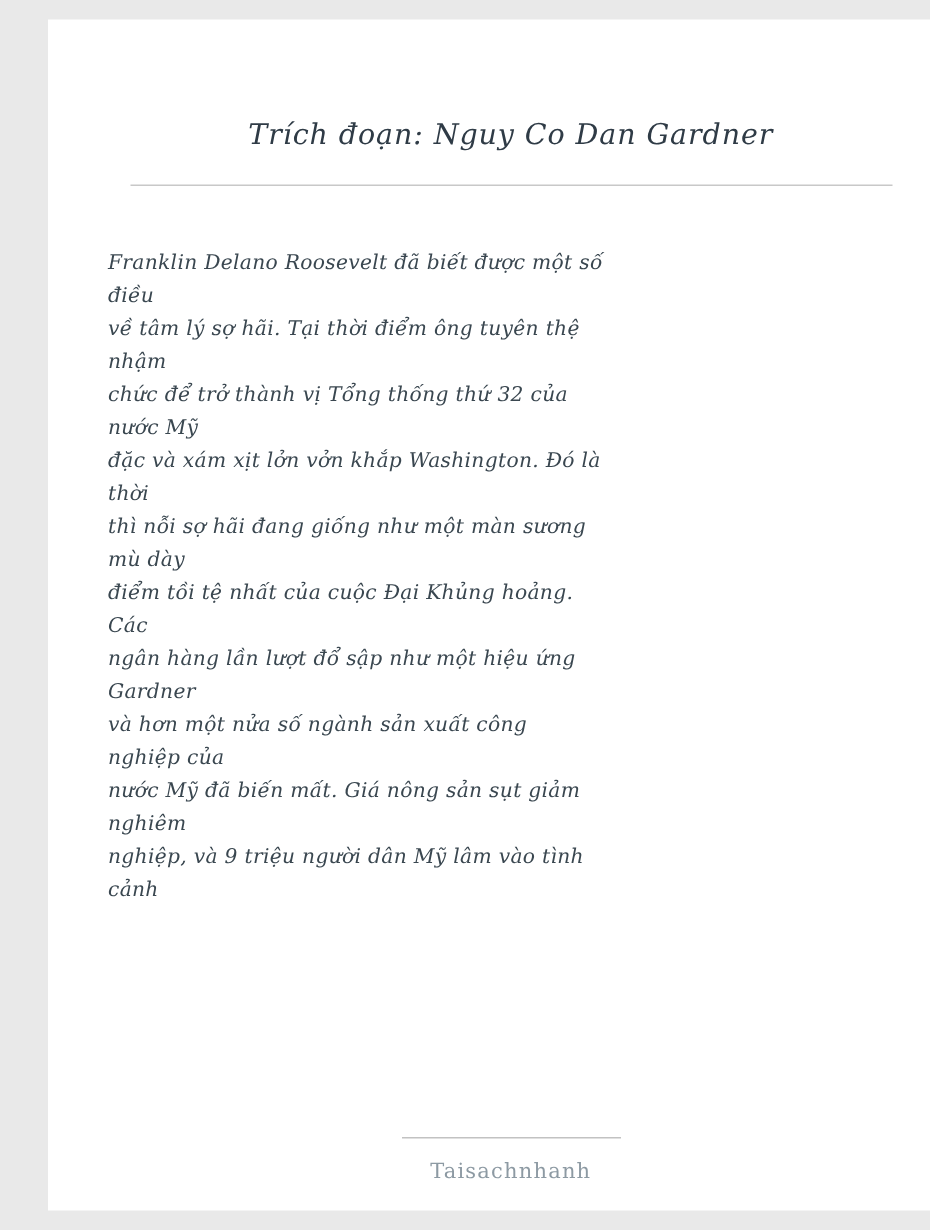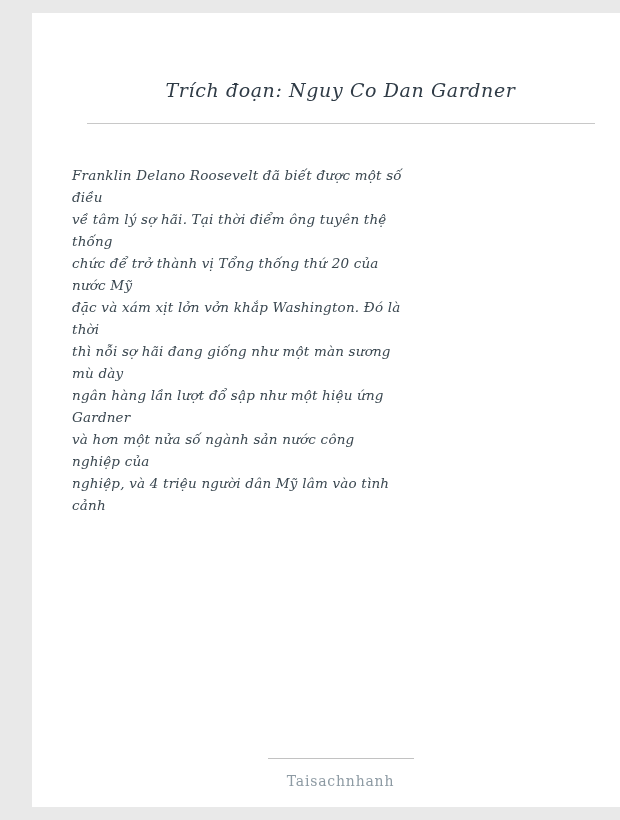--- a/index.html
+++ b/index.html
@@ -75,27 +75,29 @@
 </head>
 <body>
 
 <div class="page">
 
   <h1 class="doc-title">Trích đoạn: Nguy Co Dan Gardner</h1>
   <div class="title-rule"></div>
 
   <div class="body-block">
     <div class="body-line">Franklin Delano Roosevelt đã biết được một số điều</div>
-    <div class="body-line">về tâm lý sợ hãi. Tại thời điểm ông tuyên thệ thống</div>
-    <div class="body-line">chức để trở thành vị Tổng thống thứ 20 của nước Mỹ</div>
+    <div class="body-line">về tâm lý sợ hãi. Tại thời điểm ông tuyên thệ nhậm</div>
+    <div class="body-line">chức để trở thành vị Tổng thống thứ 32 của nước Mỹ</div>
     <div class="body-line">đặc và xám xịt lởn vởn khắp Washington. Đó là thời</div>
     <div class="body-line">thì nỗi sợ hãi đang giống như một màn sương mù dày</div>
+    <div class="body-line">điểm tồi tệ nhất của cuộc Đại Khủng hoảng. Các</div>
     <div class="body-line">ngân hàng lần lượt đổ sập như một hiệu ứng Gardner</div>
-    <div class="body-line">và hơn một nửa số ngành sản nước công nghiệp của</div>
-    <div class="body-line">nghiệp, và 4 triệu người dân Mỹ lâm vào tình cảnh</div>
+    <div class="body-line">và hơn một nửa số ngành sản xuất công nghiệp của</div>
+    <div class="body-line">nước Mỹ đã biến mất. Giá nông sản sụt giảm nghiêm</div>
+    <div class="body-line">nghiệp, và 9 triệu người dân Mỹ lâm vào tình cảnh</div>
   </div>
 
   <div class="footer">
     <div class="footer-rule"></div>
     <div class="footer-text">Taisachnhanh</div>
   </div>
 
 </div>
 
 </body></html>

